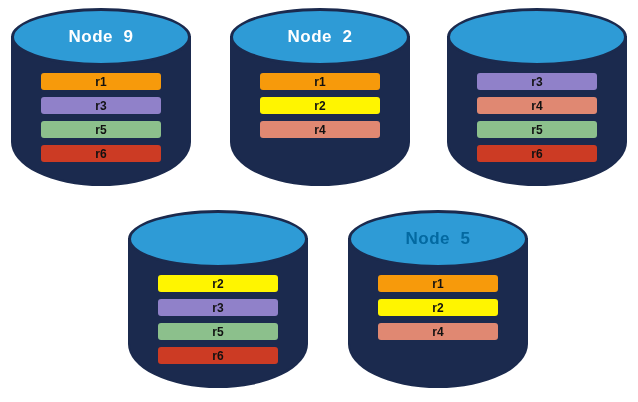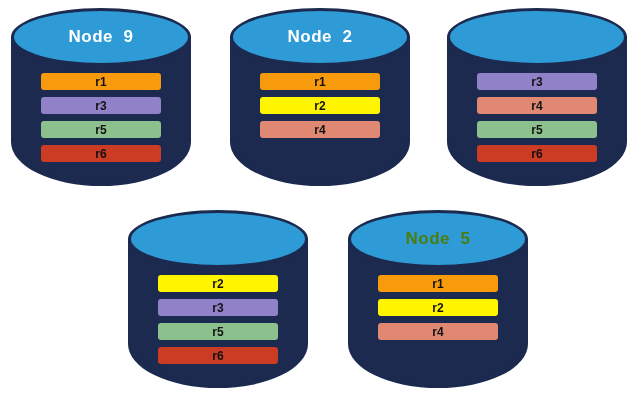--- a/index.html
+++ b/index.html
@@ -140,20 +140,20 @@
       <div class="shard-stack">
         <div class="shard" style="background: rgb(255, 245, 0);">r2</div>
         <div class="shard" style="background: rgb(144, 129, 201);">r3</div>
         <div class="shard" style="background: rgb(140, 192, 140);">r5</div>
         <div class="shard" style="background: rgb(204, 59, 36);">r6</div>
       </div>
     </div>
     <div class="node" style="left: 348px; top: 210px;">
       <div class="node-body" style="background: rgb(27, 42, 78); border-color: rgb(27, 42, 78);"></div>
       <div class="node-top" style="background: rgb(46, 155, 214); border-color: rgb(27, 42, 78);"></div>
-      <div class="node-title" style="color: #4d7c0f;">Node  5</div>
+      <div class="node-title" style="color: #0369a1;">Node  5</div>
       <div class="shard-stack">
         <div class="shard" style="background: rgb(247, 154, 11);">r1</div>
         <div class="shard" style="background: rgb(255, 245, 0);">r2</div>
         <div class="shard" style="background: rgb(224, 136, 114);">r4</div>
       </div>
     </div>
   </div>
 
 </body></html>

